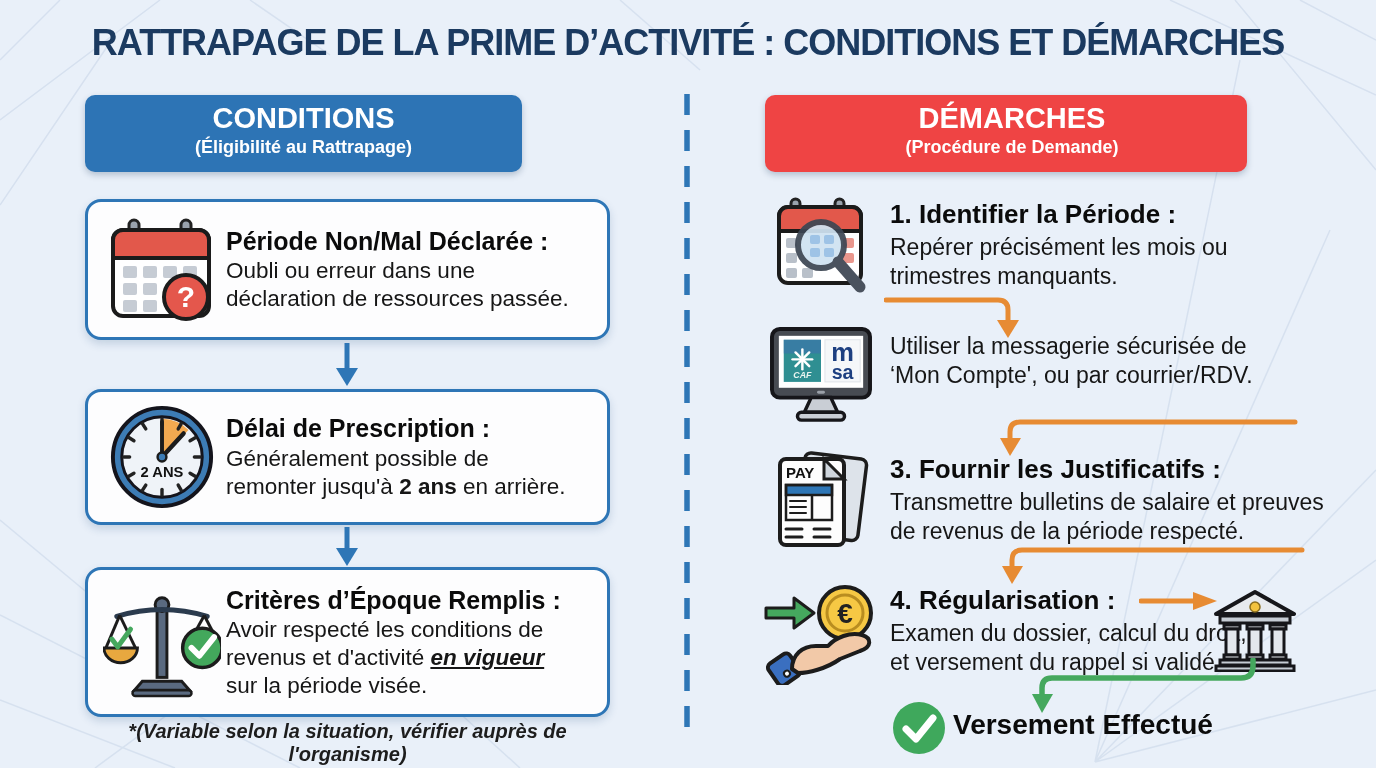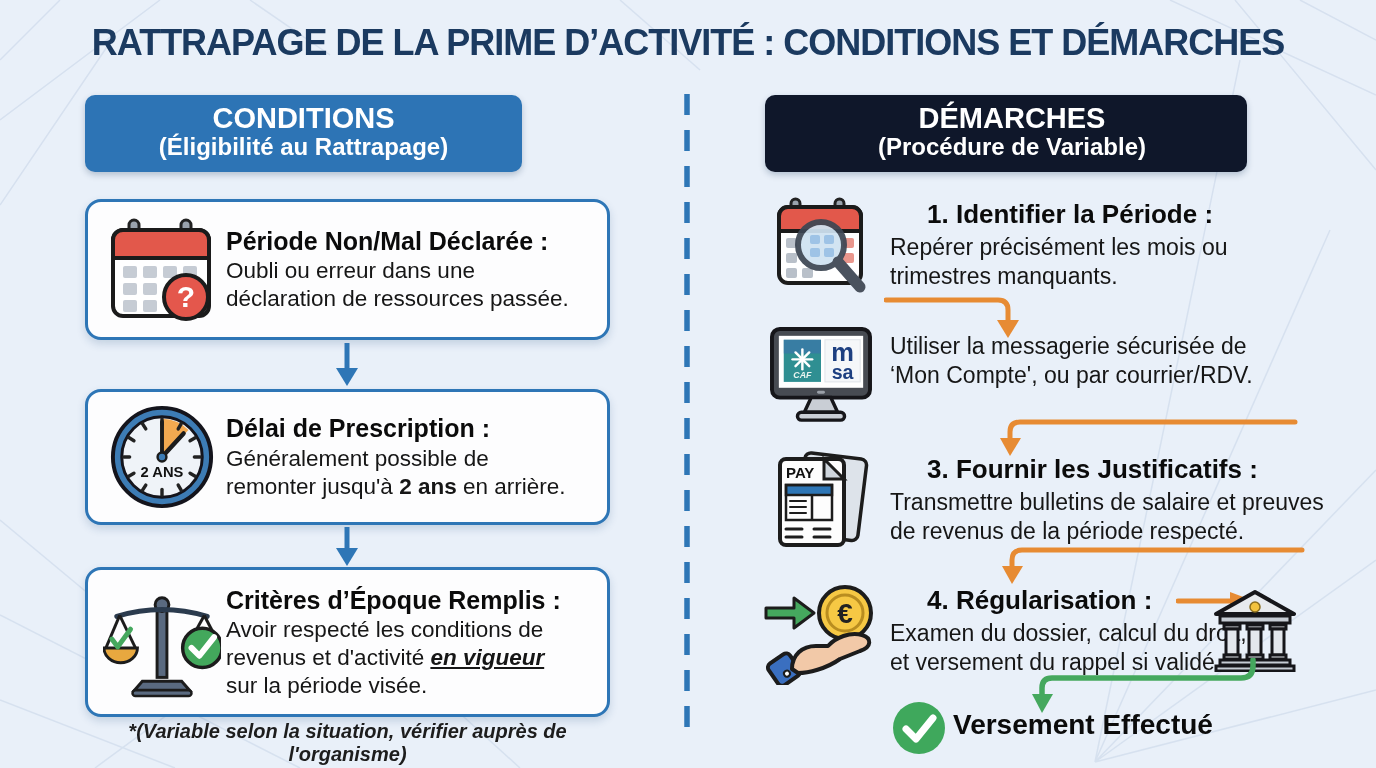--- a/index.html
+++ b/index.html
@@ -4,36 +4,36 @@
 <style>
   html,body{margin:0;padding:0;background:#dfe7f2;}
   .canvas{position:relative;width:1376px;height:768px;background:#e9f0f9;overflow:hidden;
           font-family:"Liberation Sans",sans-serif;color:#141414;}
   .bg-pattern{position:absolute;left:0;top:0;}
   .main-title{position:absolute;left:0;top:22px;width:100%;text-align:center;
        font-size:36px;font-weight:800;letter-spacing:-1px;color:#1b3a60;}
   .col-header{position:absolute;width:437px;height:77px;border-radius:10px;color:#fff;
        text-align:center;box-shadow:0 3px 6px rgba(20,50,90,.25);padding-top:7px;box-sizing:border-box;}
   .col-header .h1{font-size:29px;font-weight:800;line-height:32px;}
-  .col-header .h2{font-size:24px;font-weight:700;line-height:26px;text-align:center;}
+  .col-header .h2{font-size:18px;font-weight:700;line-height:26px;text-align:center;}
   .hdr-blue{left:85px;top:95px;background:#2d74b5;}
-  .hdr-orange{left:765px;top:95px;width:482px;background:#0f172a;padding-left:12px;}
+  .hdr-orange{left:765px;top:95px;width:482px;background:#ef4444;padding-left:12px;}
   .cond-box{position:absolute;left:85px;width:525px;background:#fdfdfe;border:3px solid #2e76b6;
        border-radius:16px;box-shadow:0 4px 9px rgba(30,70,120,.18);display:flex;align-items:center;
        padding:0 10px;box-sizing:border-box;}
   .cond-icon{flex:0 0 128px;display:flex;justify-content:center;}
   .cond-title{font-size:25px;font-weight:800;color:#0b0b0b;line-height:1.25;}
   .cond-body{font-size:22.5px;line-height:1.24;color:#161616;white-space:pre-line;}
   .em-vigueur{font-weight:800;font-style:italic;text-decoration:underline;}
   .b{font-weight:800;}
   .footnote{position:absolute;left:85px;top:720px;width:525px;text-align:center;
        font-size:20px;font-style:italic;font-weight:600;color:#1d1d1d;}
   .abs{position:absolute;}
   .step-text{position:absolute;}
-  .step-title{font-size:26px;font-weight:800;color:#0b0b0b;line-height:1.15;margin-left:37px;}
+  .step-title{font-size:26px;font-weight:800;color:#0b0b0b;line-height:1.15;}
   .step-body{font-size:23px;line-height:1.26;color:#161616;white-space:pre-line;margin-top:3px;}
   .title-row{display:flex;align-items:center;gap:24px;text-align:center;}
   .final-label{position:absolute;left:953px;top:709px;font-size:28px;font-weight:800;color:#0b0b0b;text-align:right;}
   svg text{font-family:"Liberation Sans",sans-serif;}
 </style>
 </head>
 <body>
 
 <div class="canvas">
 
@@ -152,21 +152,21 @@
   </div>
 
   <div class="footnote">*(Variable selon la situation, vérifier auprès de l'organisme)</div>
 
   <svg class="abs" style="left:683px;top:94px;" width="8" height="644">
     <line x1="4" y1="0" x2="4" y2="644" stroke="#2e76b6" stroke-width="5.5" stroke-dasharray="21 15"></line>
   </svg>
 
   <div class="col-header hdr-orange">
     <div class="h1">DÉMARCHES</div>
-    <div class="h2">(Procédure de Variable)</div>
+    <div class="h2">(Procédure de Demande)</div>
   </div>
 
   <svg class="abs" style="left:775px;top:197px;" width="104" height="98" viewBox="0 0 104 98">
     <rect x="16" y="2" width="9" height="16" rx="4.5" fill="#9aa3ad" stroke="#222" stroke-width="3"></rect>
     <rect x="60" y="2" width="9" height="16" rx="4.5" fill="#9aa3ad" stroke="#222" stroke-width="3"></rect>
     <rect x="4" y="10" width="82" height="76" rx="9" fill="#fff" stroke="#1b1b1b" stroke-width="4"></rect>
     <path d="M4,34 v-15 a9,9 0 0 1 9,-9 h64 a9,9 0 0 1 9,9 v15 z" fill="#e2584b" stroke="#1b1b1b" stroke-width="4"></path>
     <g fill="#b9c0c9">
       <rect x="11" y="41" width="11" height="10" rx="2"></rect>
         <rect x="11" y="56" width="11" height="10" rx="2"></rect>

